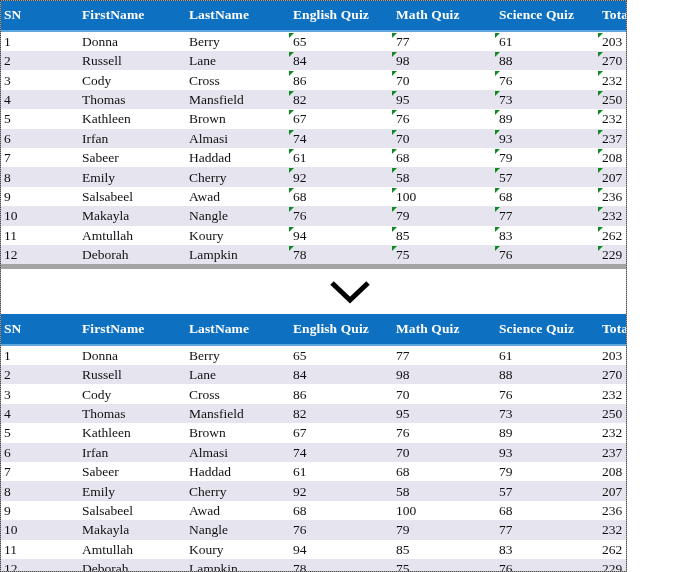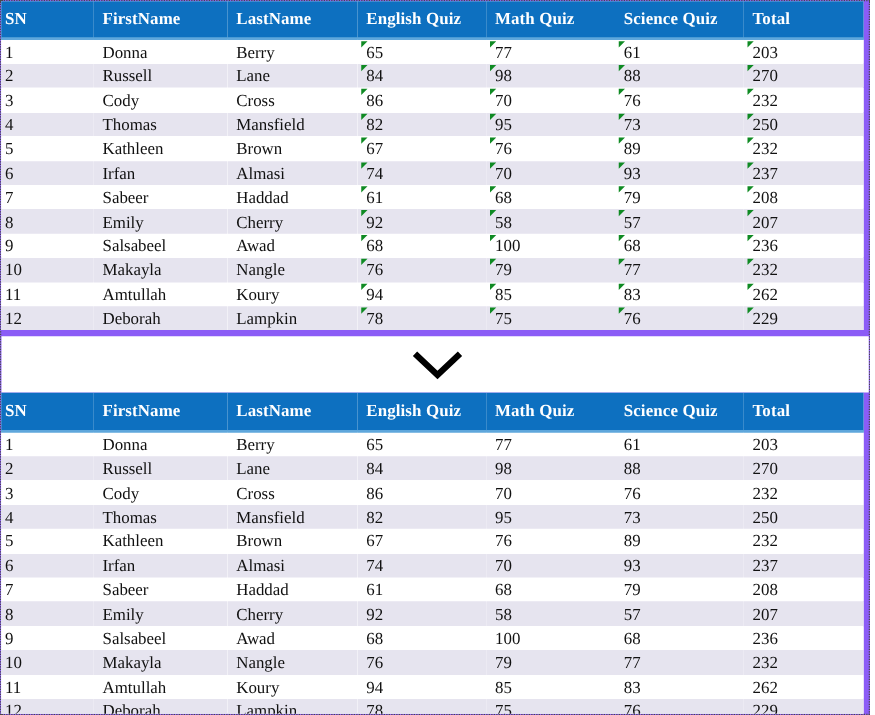--- a/index.html
+++ b/index.html
@@ -5,22 +5,22 @@
   * { box-sizing: border-box; }
   html, body {
     margin: 0; padding: 0;
     width: 700px; height: 572px;
     background: #ffffff;
     font-family: "Liberation Serif", "DejaVu Serif", serif;
     overflow: hidden;
   }
   #page {
     position: relative;
-    width: 696px; height: 572px;
-    background: #8b5cf6;
+    width: 627px; height: 572px;
+    background: #a3a3a3;
     border: 1px dotted #4a4a4a;
     overflow: hidden;
   }
 
   
   .tbl-wrap {
     position: absolute;
     left: -4px;
     width: 694px;
     overflow: hidden;

